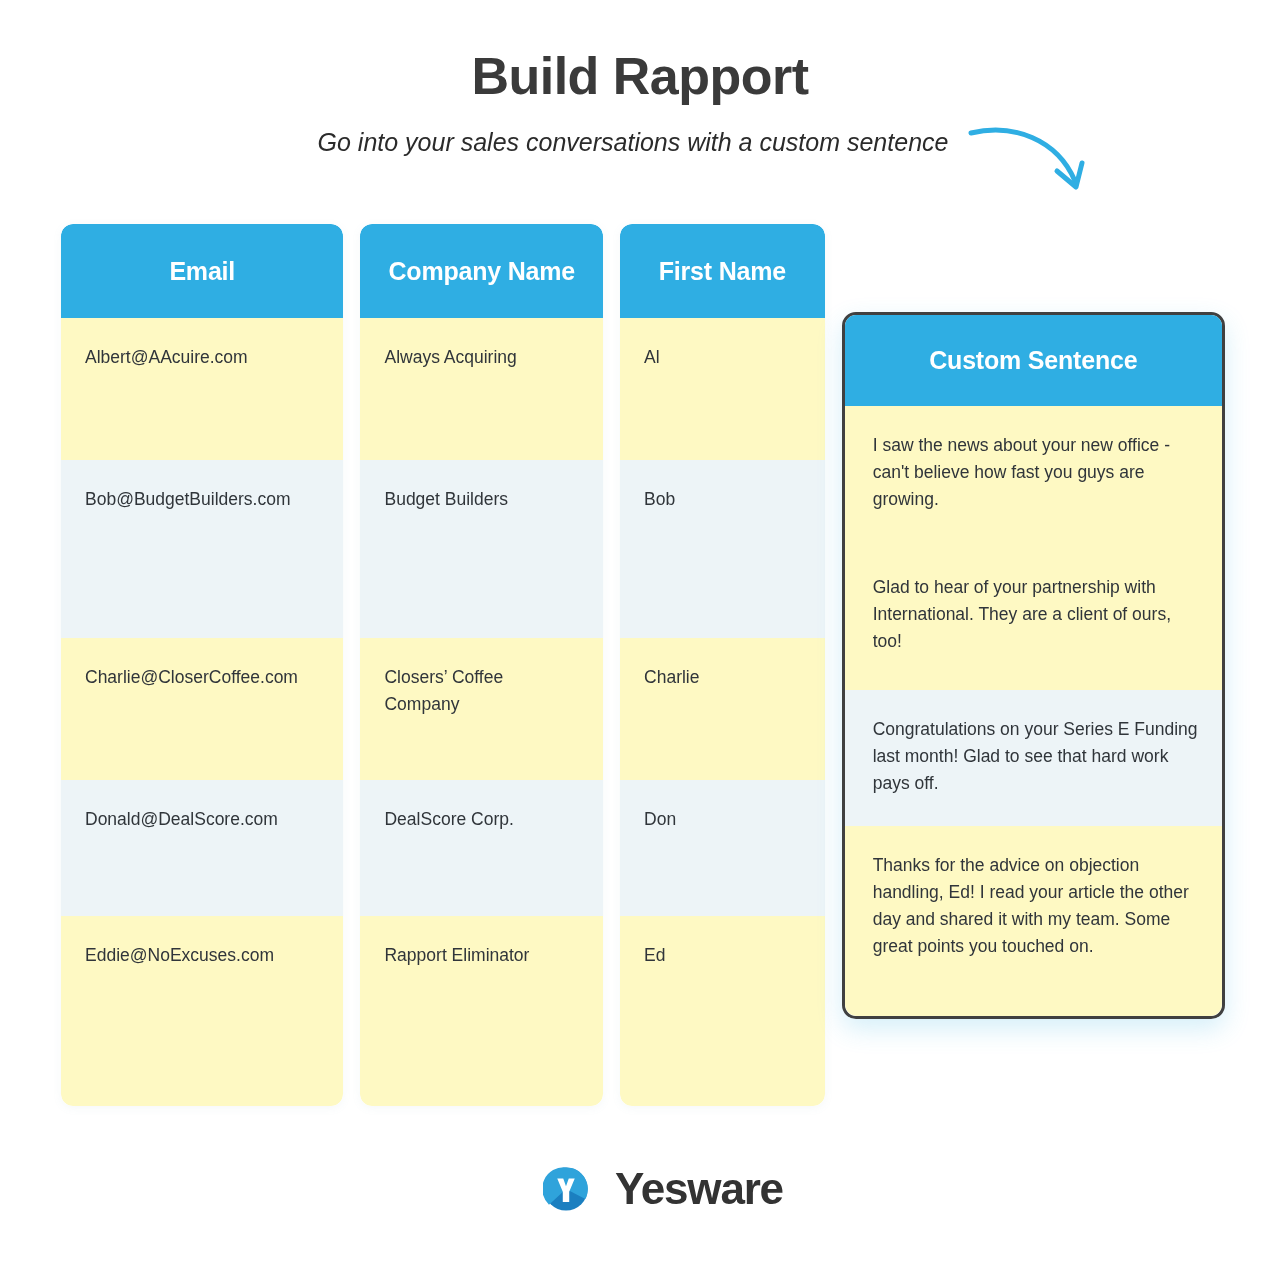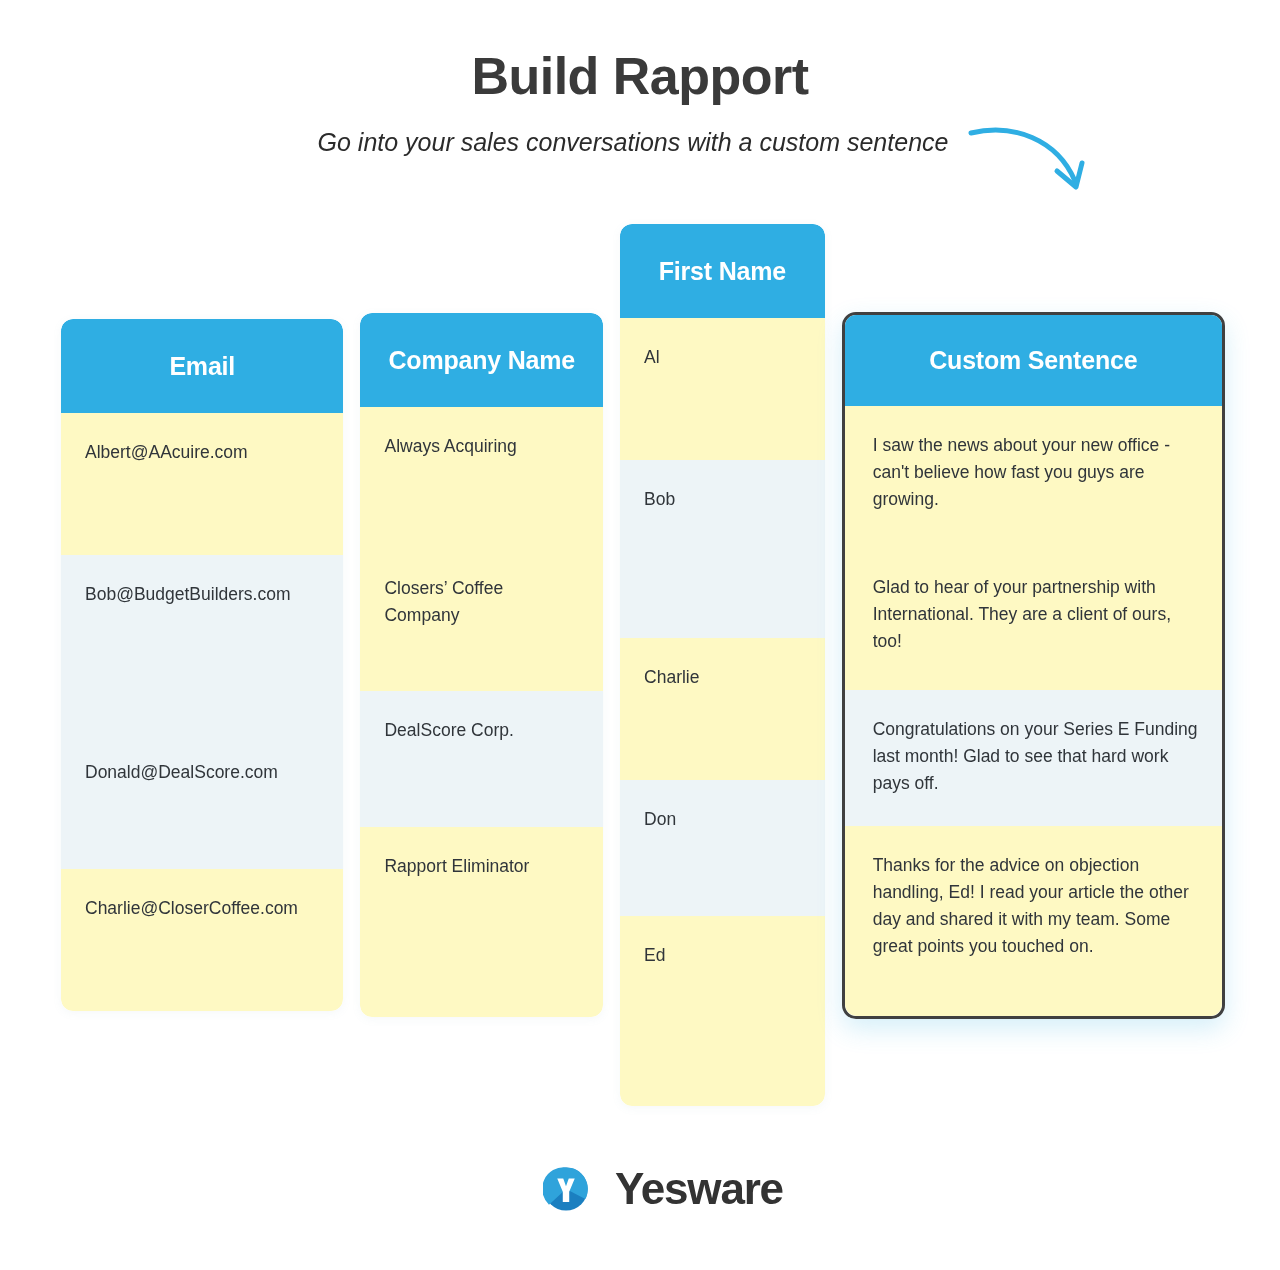--- a/index.html
+++ b/index.html
@@ -169,29 +169,31 @@
   </svg>
 </div>
 
 <div class="table-wrap">
 
   <div class="col col-email col-plain">
     <div class="col-head">Email</div>
     <div class="col-body">
       <div class="cell r0 h0">Albert@AAcuire.com</div>
       <div class="cell r1 h1">Bob@BudgetBuilders.com</div>
+      <div class="cell r2 h2">Charlie@CloserCoffee.com</div>
       <div class="cell r3 h3">Donald@DealScore.com</div>
-      <div class="cell r2 h2">Charlie@CloserCoffee.com</div>
+      <div class="cell r4 h4">Eddie@NoExcuses.com</div>
     </div>
   </div>
 
   <div class="col col-company col-plain">
     <div class="col-head">Company Name</div>
     <div class="col-body">
       <div class="cell r0 h0">Always Acquiring</div>
+      <div class="cell r1 h1">Budget Builders</div>
       <div class="cell r2 h2">Closers’ Coffee Company</div>
       <div class="cell r3 h3">DealScore Corp.</div>
       <div class="cell r4 h4">Rapport Eliminator</div>
     </div>
   </div>
 
   <div class="col col-first col-plain">
     <div class="col-head">First Name</div>
     <div class="col-body">
       <div class="cell r0 h0">Al</div>

